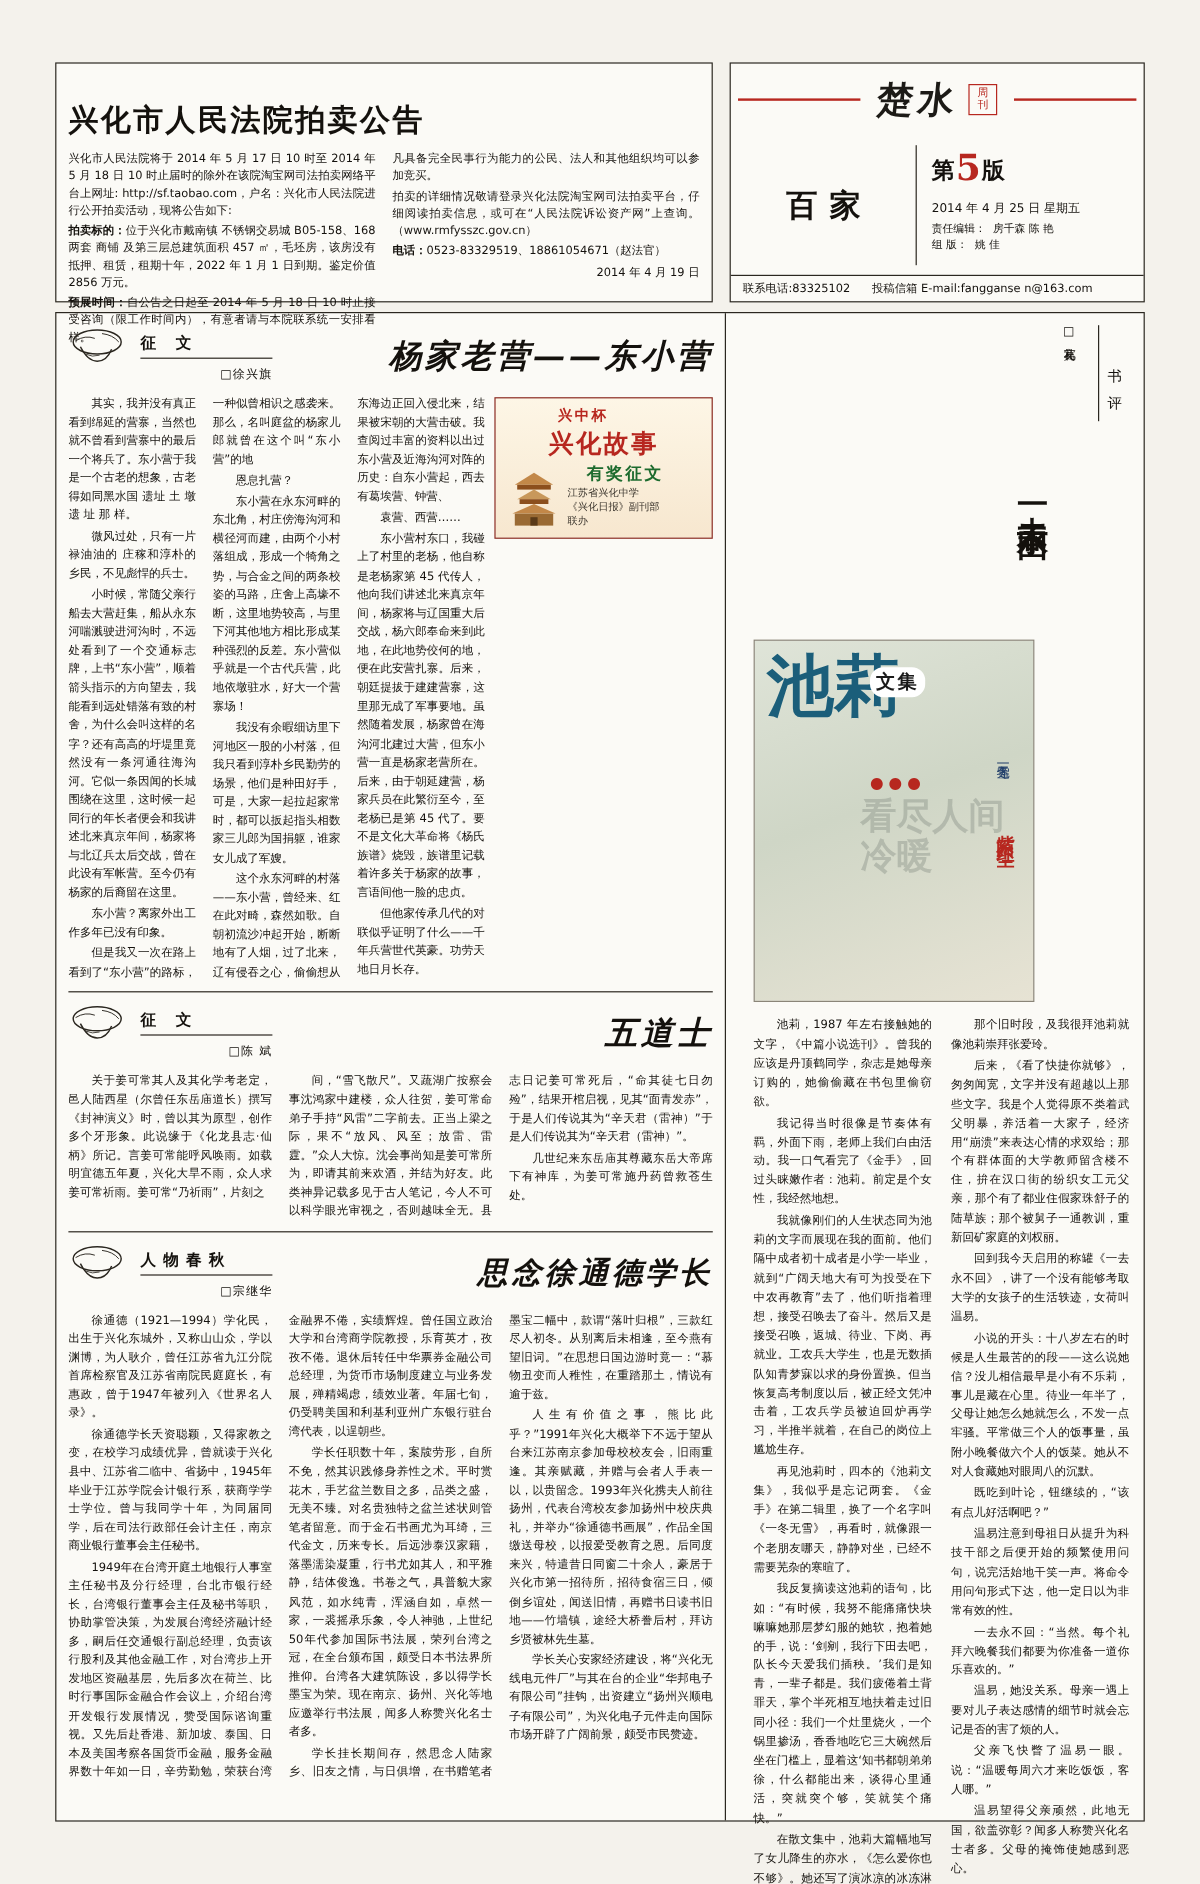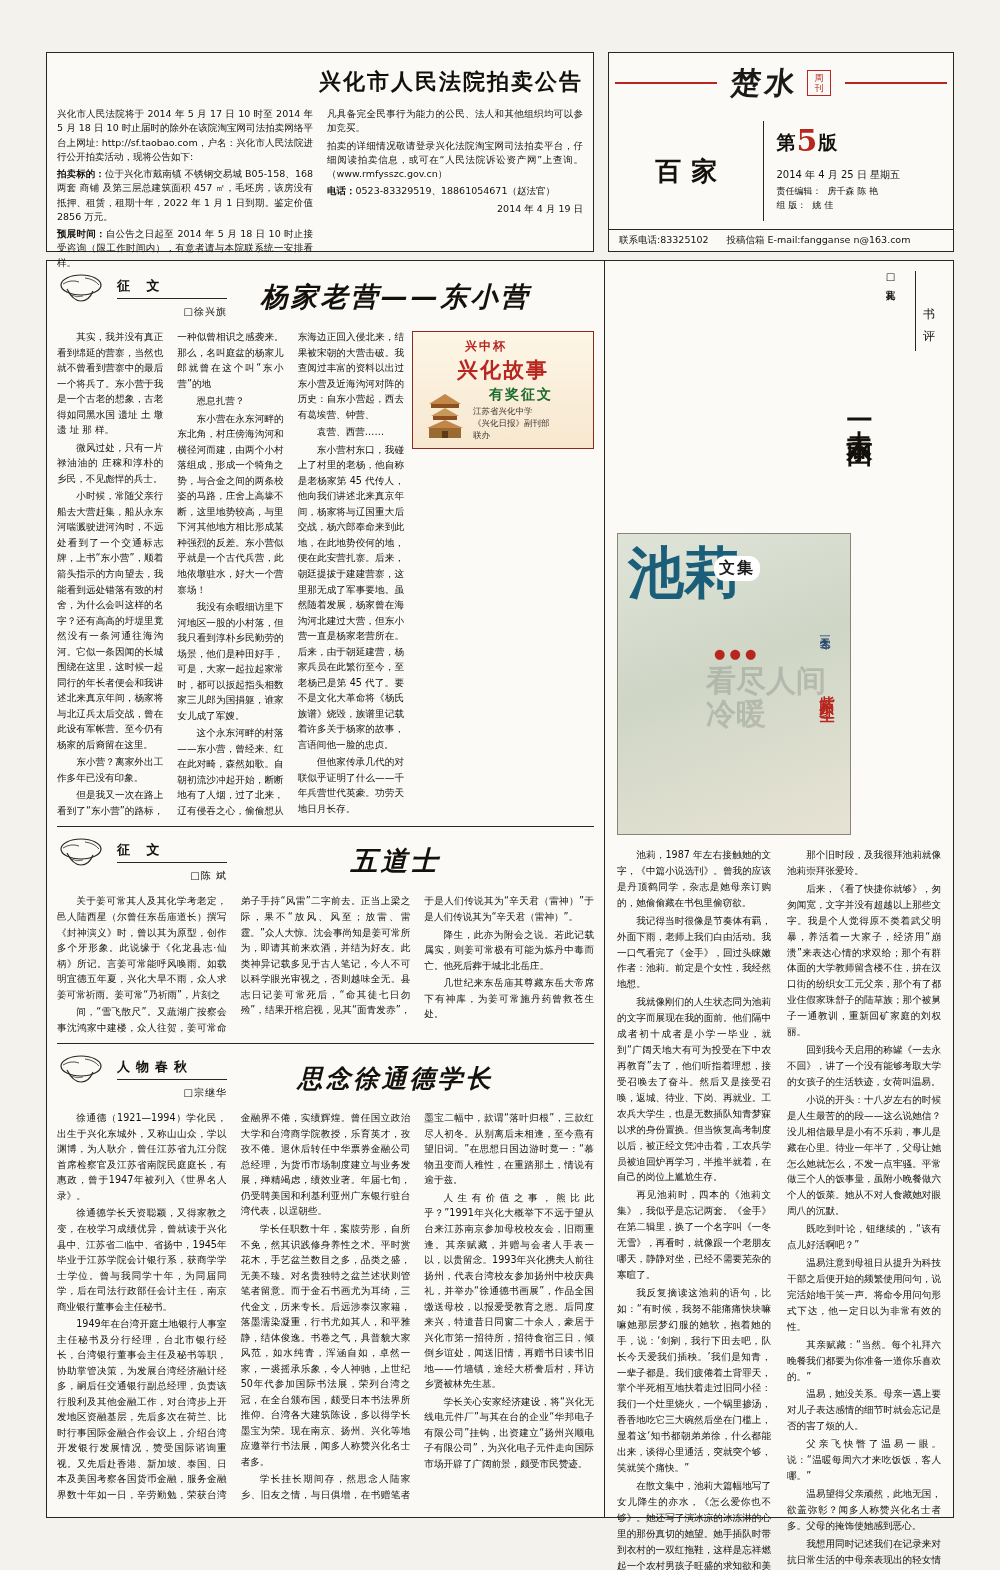--- a/index.html
+++ b/index.html
@@ -23,26 +23,26 @@
     height:200px;
   }
   .auction-box{
     width:548px;
     border:1px solid #2b2720;
     box-sizing:border-box;
     background:#fbfaf6;
     padding:6px 10px 6px 10px;
   }
   .auction-title{
-    text-align:right;
-    font-family:"DejaVu Serif", serif;
-    font-weight:bold;
-    font-size:22px;
+    text-align:left;
+    font-family:"DejaVu Serif", serif;
+    font-weight:bold;
+    font-size:25px;
     letter-spacing:2px;
-    margin:8px 0 10px 0;
+    margin:24px 0 10px 0;
   }
   .auction-cols{
     display:flex;
     gap:14px;
     font-size:9.5px;
     line-height:1.5;
     text-align:justify;
   }
   .auction-cols .col{flex:1;}
   .auction-cols p{margin:0 0 3px 0;}
@@ -124,20 +124,21 @@
     align-items:flex-start;
   }
   
   .main{
     margin-top:8px;
     border:1px solid #2b2720;
     box-sizing:border-box;
     height:1258px;
     display:flex;
     background:#fbfaf6;
+    gap:11px;
   }
   .left-zone{
     width:558px;
     box-sizing:border-box;
     border-right:1px solid #2b2720;
     padding:10px 10px 8px 10px;
     position:relative;
   }
   .right-zone{
     flex:1;
@@ -182,21 +183,21 @@
   .t1{font-size:27px;}
   .t2{font-size:27px;}
   .t3{font-size:25px;}
   .headrow{
     display:flex;
     align-items:center;
     gap:10px;
     margin-bottom:6px;
   }
   .headrow .left{width:130px;}
-  .headrow .title{flex:1;text-align:center;}
+  .headrow .title{flex:1;text-align:right;}
   .cols3{
     column-count:3;
     column-gap:14px;
     column-rule:0;
     font-size:9.6px;
     line-height:1.62;
     text-align:justify;
     text-indent:2em;
   }
   .cols3 p{margin:0 0 2px 0;}
@@ -463,21 +464,20 @@
                 <div class="sect-rule"></div>
                 <div class="byline">□陈 斌</div>
               </div>
             </div>
           </div>
           <div class="title art-title t2">五道士</div>
         </div>
         <div class="cols3">
           <p>关于姜可常其人及其化学考老定，邑人陆西星（尔曾任东岳庙道长）撰写《封神演义》时，曾以其为原型，创作多个牙形象。此说缘于《化龙县志·仙柄》所记。言姜可常能呼风唤雨。如载明宜德五年夏，兴化大旱不雨，众人求姜可常祈雨。姜可常“乃祈雨”，片刻之</p>
           <p>间，“雪飞散尺”。又蔬湖广按察会事沈鸿家中建楼，众人往贺，姜可常命弟子手持“风雷”二字前去。正当上梁之际，果不“放风、风至；放雷、雷霆。”众人大惊。沈会事尚知是姜可常所为，即请其前来欢酒，并结为好友。此类神异记载多见于古人笔记，今人不可以科学眼光审视之，否则越味全无。县志日记姜可常死后，“命其徒七日勿殓”，结果开棺启视，见其“面青发赤”，于是人们传说其为“辛天君（雷神）”于是人们传说其为“辛天君（雷神）”。</p>
-          <p>降生，此亦为附会之说。若此记载属实，则姜可常极有可能为炼丹中毒而亡。他死后葬于城北北岳庄。</p>
           <p>几世纪来东岳庙其尊藏东岳大帝席下有神库，为姜可常施丹药曾救苍生处。</p>
         </div>
       </div>
 
       <div class="divider"></div>
 
       <div class="story">
         <div class="headrow">
           <div class="left">
             <div class="sect-head">
@@ -542,21 +542,21 @@
         <p>再见池莉时，四本的《池莉文集》，我似乎是忘记两套。《金手》在第二辑里，换了一个名字叫《一冬无雪》，再看时，就像跟一个老朋友哪天，静静对坐，已经不需要芜杂的寒暄了。</p>
         <p>我反复摘读这池莉的语句，比如：“有时候，我努不能痛痛快块嘛嘛她那层梦幻服的她软，抱着她的手，说：‘剑剜，我行下田去吧，队长今天爱我们插秧。’我们是知青，一辈子都是。我们疲倦着土背罪天，掌个半死相互地扶着走过旧同小径：我们一个灶里烧火，一个锅里掺汤，香香地吃它三大碗然后坐在门槛上，显着这‘知书都朝弟弟徐，什么都能出来，谈得心里通活，突就突个够，笑就笑个痛快。”</p>
         <p>在散文集中，池莉大篇幅地写了女儿降生的亦水，《怎么爱你也不够》。她还写了演冰凉的冰冻淋的心里的那份真切的她望。她手插队时带到衣村的一双红拖鞋，这样是忘祥燃起一个农村男孩子旺盛的求知欲和美的个生幻想，孩子如愿以偿考取了名牌大学，但最终迷幻在现实里，精神失落了。</p>
 
         <p>那个旧时段，及我很拜池莉就像池莉崇拜张爱玲。</p>
         <p>后来，《看了快捷你就够》，匆匆闻宽，文字并没有超越以上那些文字。我是个人觉得原不类着武父明暴，养活着一大家子，经济用“崩溃”来表达心情的求双给；那个有群体面的大学教师留含楼不住，拚在汉口街的纷织女工元父亲，那个有了都业住假家珠舒子的陆草族；那个被舅子一通教训，重新回矿家庭的刘权丽。</p>
         <p>回到我今天启用的称罐《一去永不回》，讲了一个没有能够考取大学的女孩子的生活轶迹，女荷叫温易。</p>
         <p>小说的开头：十八岁左右的时候是人生最苦的的段——这么说她信？没儿相信最早是小有不乐莉，事儿是藏在心里。待业一年半了，父母让她怎么她就怎么，不发一点牢骚。平常做三个人的饭事量，虽附小晚餐做六个人的饭菜。她从不对人食藏她对眼周八的沉默。</p>
         <p>既吃到叶论，钮继续的，“该有点儿好活啊吧？”</p>
         <p>温易注意到母祖日从提升为科技干部之后便开始的频繁使用问句，说完活始地干笑一声。将命令用问句形式下达，他一定日以为非常有效的性。</p>
-        <p>其亲赋藏：“当然。每个礼拜六晚餐我们都要为你准备一道你乐喜欢的。”</p>
+        <p>一去永不回：“当然。每个礼拜六晚餐我们都要为你准备一道你乐喜欢的。”</p>
         <p>温易，她没关系。母亲一遇上要对儿子表达感情的细节时就会忘记是否的害了烦的人。</p>
         <p>父亲飞快瞥了温易一眼。说：“温暖每周六才来吃饭饭，客人哪。”</p>
         <p>温易望得父亲顽然，此地无国，欲盖弥彰？闻多人称赞兴化名士者多。父母的掩饰使她感到恶心。</p>
         <p>我想用同时记述我们在记录来对抗日常生活的中母亲表现出的轻女情绪：“为你。她说为你。母亲一遇上要对儿子表达感情的那节时就会忘记是否的害了烦的人。</p>
 
       </div>
 
     </div>
   </div>
 </div>

